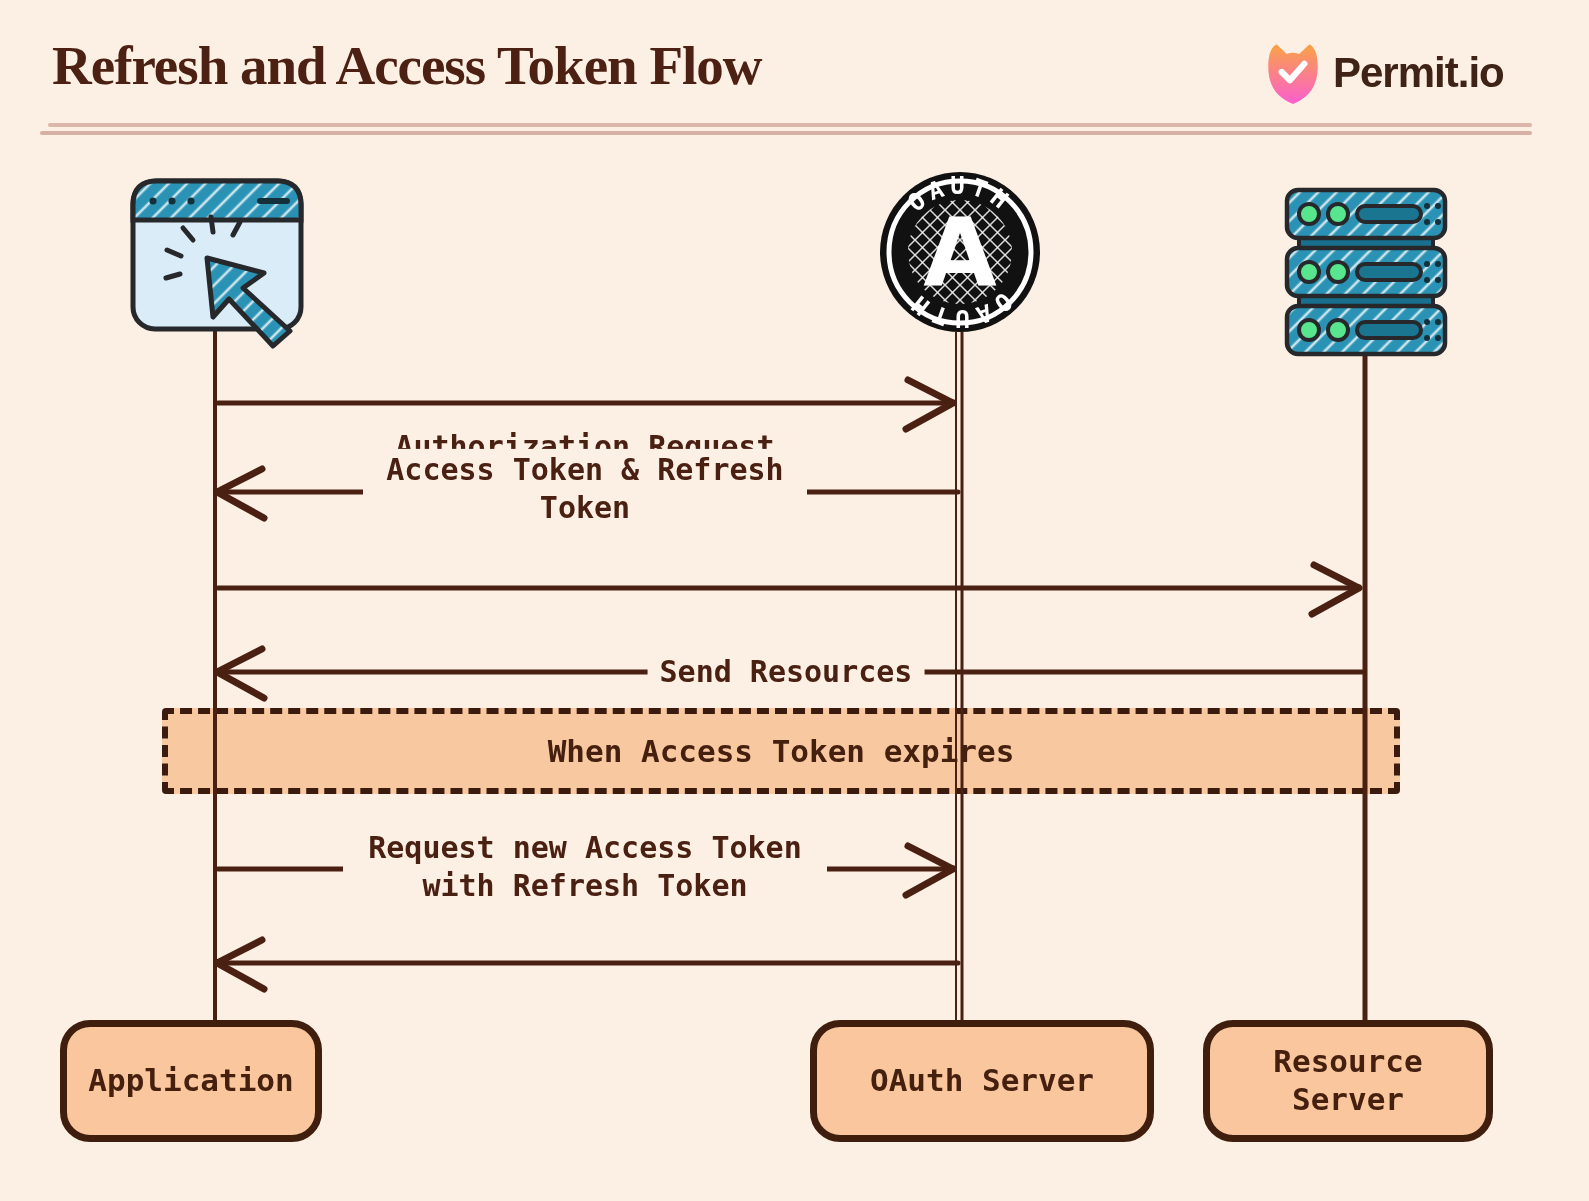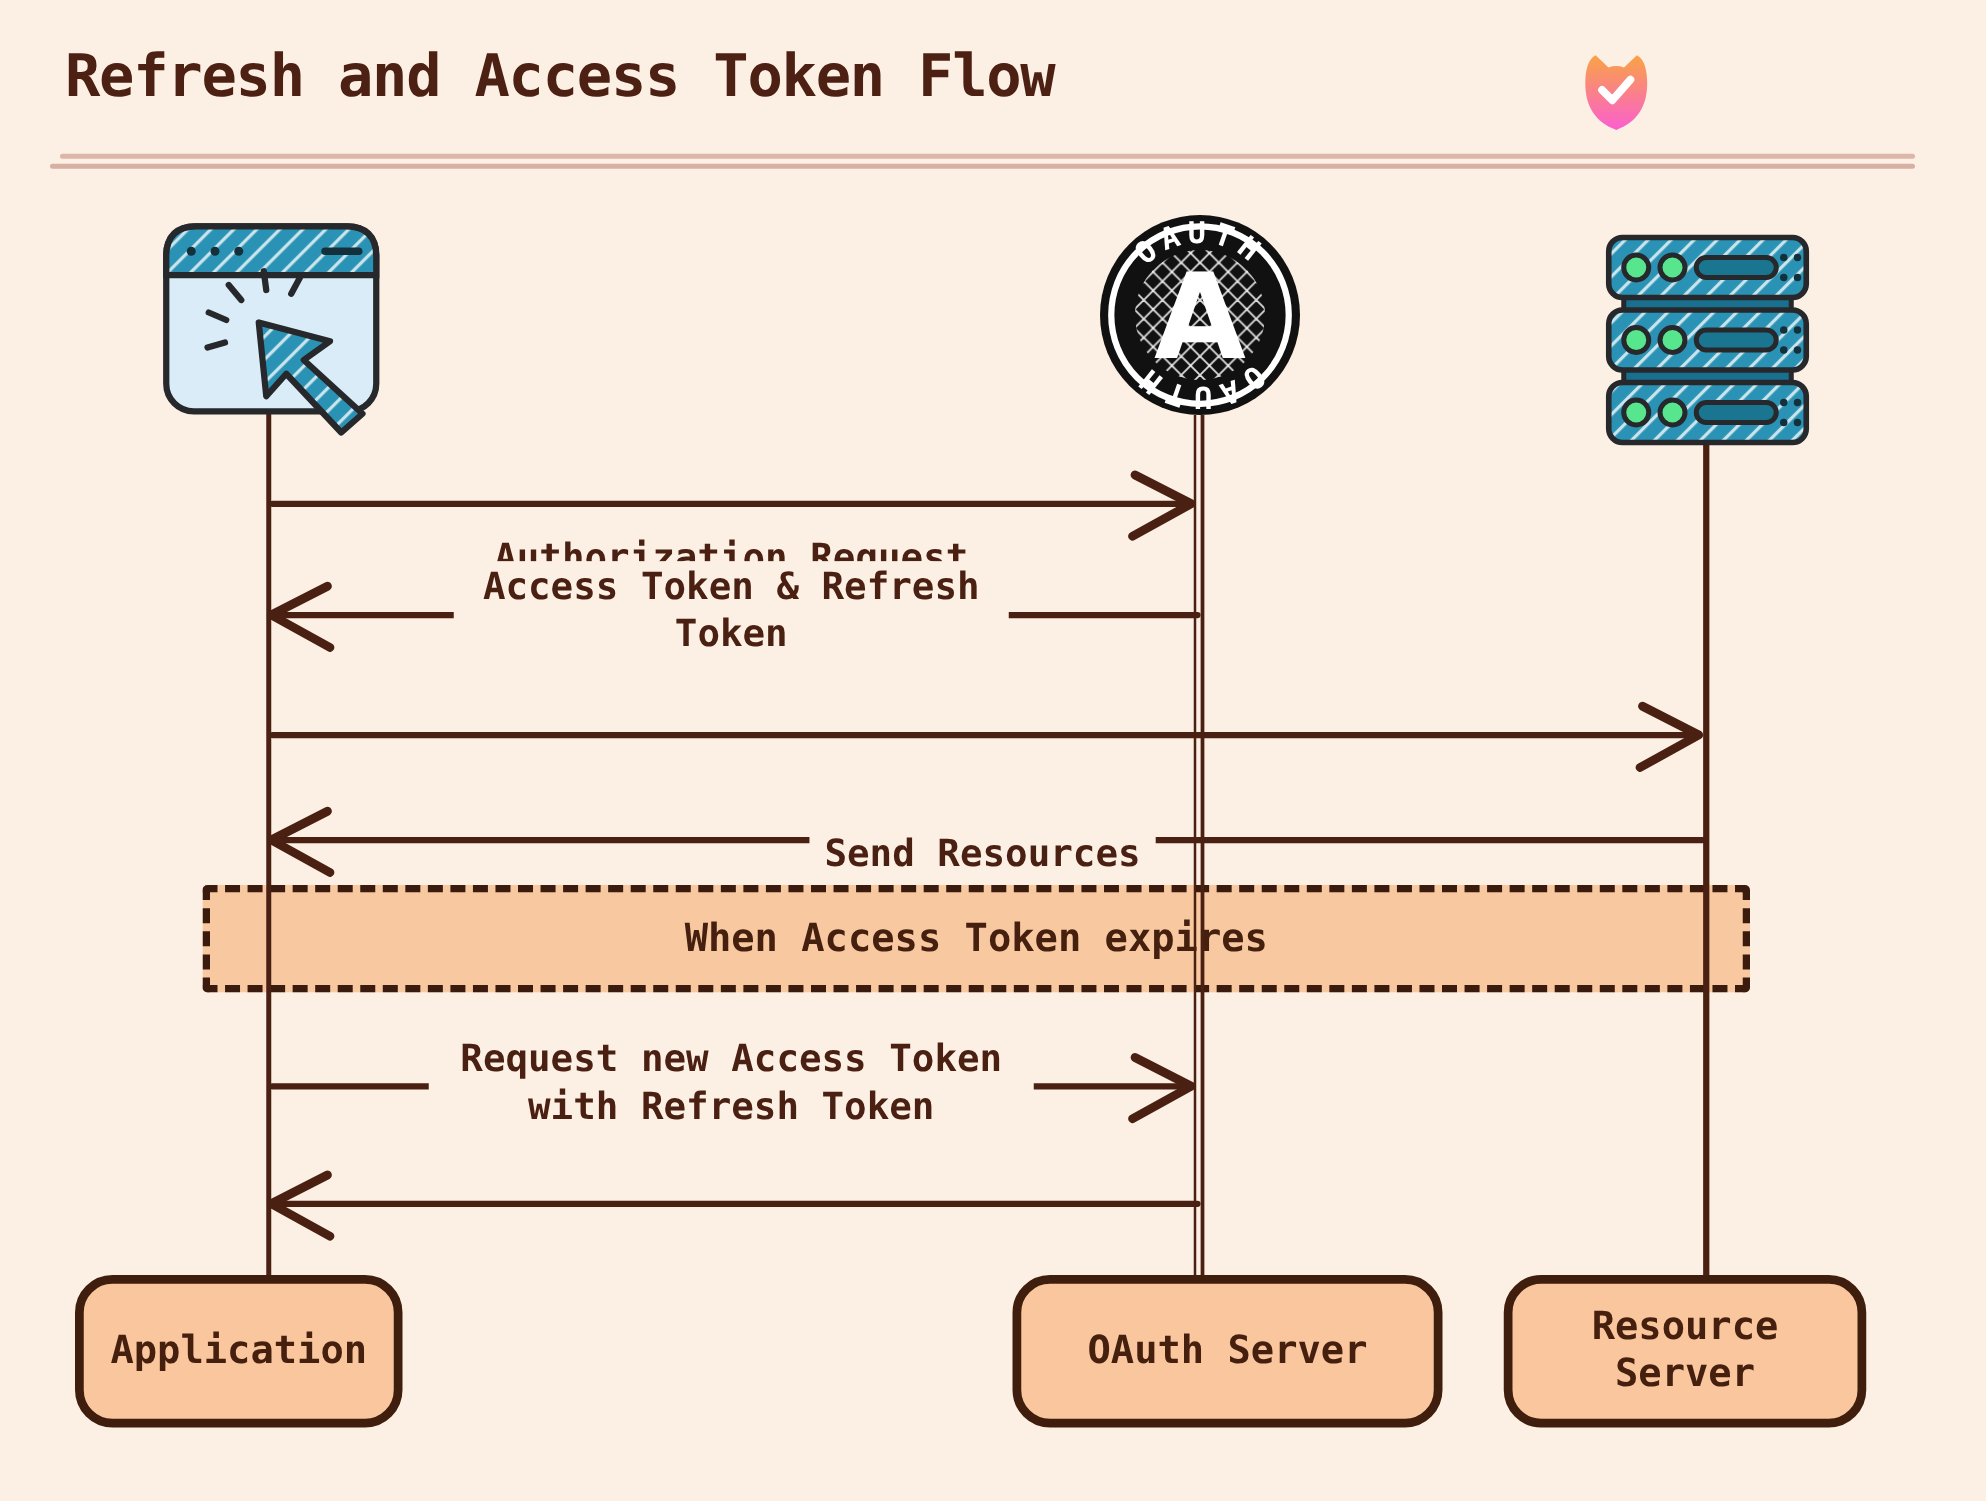--- a/index.html
+++ b/index.html
@@ -7,22 +7,22 @@
     position:relative;
     width:1589px;height:1201px;
     background:#fcefe3;
     font-family:"DejaVu Sans Mono", monospace;
     color:#4a2013;
     overflow:hidden;
   }
   
   .title{
     position:absolute;left:52px;top:34px;
-    font-size:47px;font-weight:bold;letter-spacing:-1px;
-    color:#4c2113;white-space:nowrap;
+    font-size:55px;font-weight:bold;letter-spacing:-1px;
+    color:#4c2113;white-space:nowrap;font-family:Liberation Serif, serif;
   }
   .brand{
     position:absolute;left:1262px;top:40px;
     display:flex;align-items:center;gap:9px;
   }
   .brand-text{
     font-family:"Liberation Sans", sans-serif;
     font-size:42px;font-weight:bold;color:#3f2316;letter-spacing:-1px;
   }
   .divider-a{position:absolute;left:48px;top:123px;width:1484px;height:4px;background:#dbb6a9;border-radius:2px;}
@@ -77,20 +77,21 @@
     <svg width="62" height="66" viewBox="0 0 60 64">
       <defs>
         <linearGradient id="foxGrad" x1="0" y1="0" x2="0" y2="1">
           <stop offset="0" stop-color="#f9a344"></stop>
           <stop offset="1" stop-color="#fb5fd0"></stop>
         </linearGradient>
       </defs>
       <path d="M30,62 C14,56 6,44 6,26 C6,16 8,7 14,4 L24,13.5 C28,12 32,12 36,13.5 L46,4 C52,7 54,16 54,26 C54,44 46,56 30,62 Z" fill="url(#foxGrad)"></path>
       <path d="M19,31 L27,39 L41,23" fill="none" stroke="#ffffff" stroke-width="6" stroke-linecap="round" stroke-linejoin="round"></path>
     </svg>
+    <span class="brand-text">Permit.io</span>
   </div>
 
   <div class="divider-a"></div>
   <div class="divider-b"></div>
 
   <div class="note-box">
     <span class="note-label">When Access Token expires</span>
   </div>
 
   <svg class="diagram" width="1589" height="1201" viewBox="0 0 1589 1201">
@@ -196,21 +197,21 @@
         <circle cx="1427" cy="322" r="3" fill="#14303a"></circle>
           <circle cx="1438" cy="322" r="3" fill="#14303a"></circle>
         <circle cx="1427" cy="338" r="3" fill="#14303a"></circle>
           <circle cx="1438" cy="338" r="3" fill="#14303a"></circle>
       </g>
     </g>
   </svg>
 
   <div class="msg" style="left:585px;top:403px;margin-top:44px;">Authorization Request</div>
   <div class="msg narrow-2" style="left:585px;top:489px;">Access Token &amp; Refresh Token</div>
-  <div class="msg" style="left:786px;top:672px;margin-top:12px;">Send Resources</div>
+  <div class="msg" style="left:786px;top:672px;">Send Resources</div>
   <div class="msg narrow-5" style="left:585px;top:867px;">Request new Access Token with Refresh Token</div>
 
   <div class="actor-box app">
     <span class="inner">Application</span>
   </div>
   <div class="actor-box oauth">
     <span class="inner">OAuth Server</span>
   </div>
   <div class="actor-box resource">
     <span class="inner">Resource Server</span>

